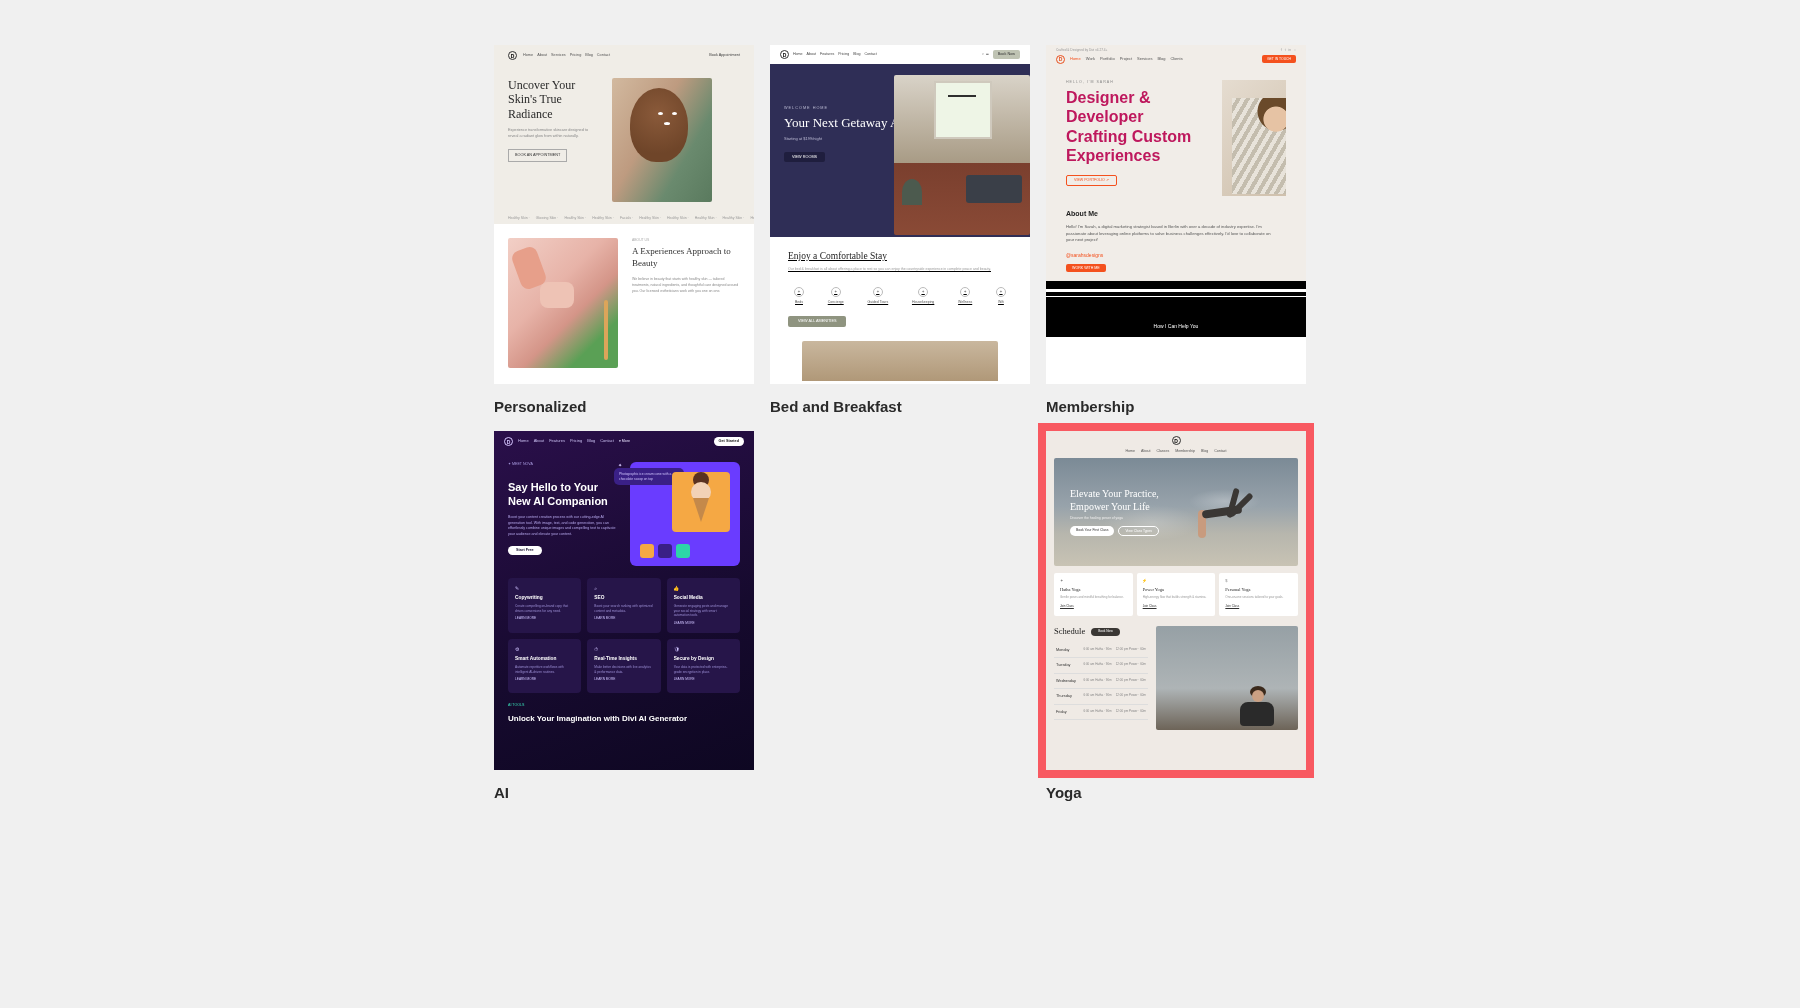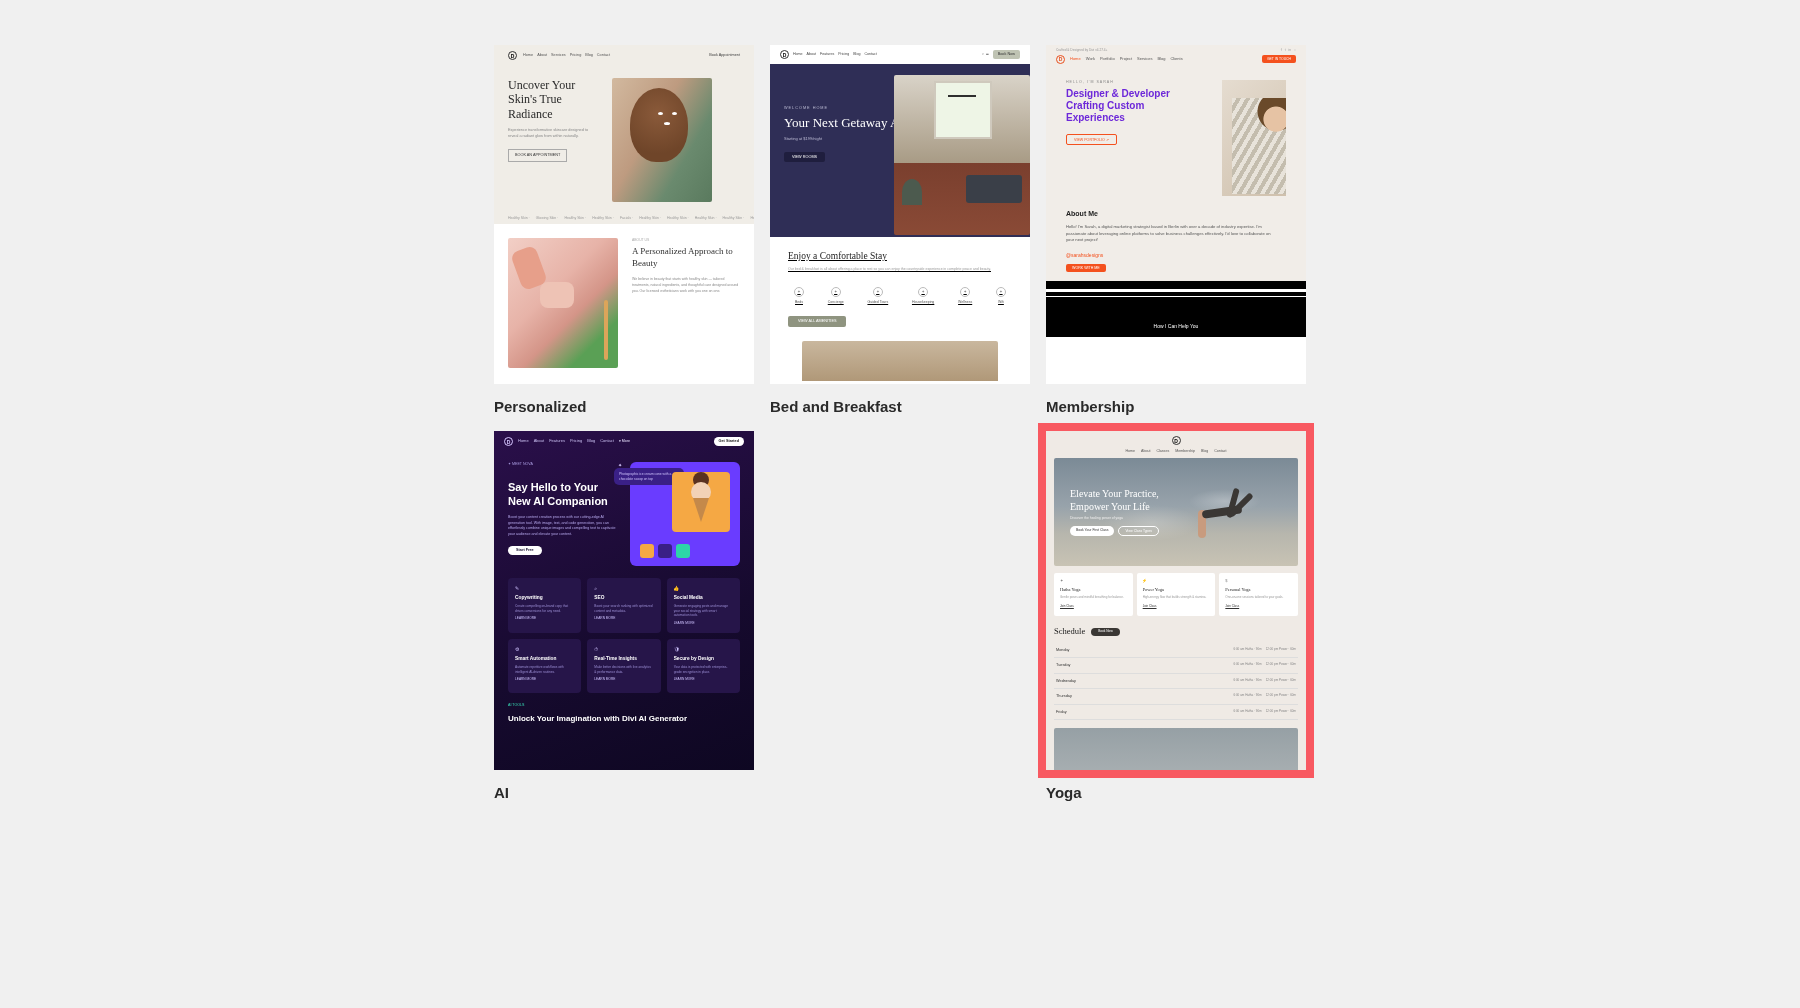--- a/index.html
+++ b/index.html
@@ -91,21 +91,21 @@
 
   
   .fl { background:#f1ede8; height:292px; position:relative;}
   .fl-bar { display:flex; gap:4px; padding:4px 10px 2px; font-size:3.2px; color:#999; justify-content:space-between;}
   .fl-soc { display:flex; gap:3px;}
   .fl-nav { display:flex; align-items:center; gap:5px; padding:0 10px 6px;}
   .fl-nav .mmenu span:first-child { color:#f4511e;}
   .fl-hero { padding:10px 20px 0; display:flex; gap:16px;}
   .fl-left { flex:1;}
   .fl-hi { font-size:3.6px; color:#888; letter-spacing:1px;}
-  .fl-h1 { font-size:10px; font-weight:600; color:#6d28d9; line-height:1.2; margin-top:4px; width:140px;}
+  .fl-h1 { font-size:16px; font-weight:600; color:#be185d; line-height:1.2; margin-top:4px; width:140px;}
   .fl-ocra { display:inline-block; margin-top:10px; font-size:3.6px; padding:2.5px 7px; border:0.5px solid #f4511e; color:#f4511e; border-radius:2px;}
   .fl-img { width:92px; height:116px; background:linear-gradient(135deg,#e5dcd0 0%, #cfc0ac 100%); position:relative; overflow:hidden;}
   .fl-person { position:absolute; left:10px; top:18px; width:80px; height:96px;
     background:
       radial-gradient(circle at 55% 22%, #e6c3a4 0%, #e6c3a4 14%, transparent 15%),
       radial-gradient(circle at 56% 14%, #6a4a2a 0%, #6a4a2a 20%, transparent 21%),
       repeating-linear-gradient(120deg,#e8e3da 0 4px,#c4bdae 4px 8px);
   }
   .fl-about { padding:14px 20px 4px;}
   .fl-ah { font-size:7px; font-weight:600; color:#222;}
@@ -167,21 +167,21 @@
   .yo-sub { font-size:3.4px; color:#eee; margin-top:3px; position:relative; z-index:1;}
   .yo-btns { display:flex; gap:4px; margin-top:6px; position:relative; z-index:1;}
   .yo-b1 { font-size:3.4px; padding:2px 6px; background:#fff; color:#333; border-radius:10px;}
   .yo-b2 { font-size:3.4px; padding:2px 6px; border:0.5px solid #fff; color:#fff; border-radius:10px;}
   .yo-cards { display:flex; gap:4px; padding:7px 8px 0;}
   .yo-c { flex:1; background:#fff; border-radius:2px; padding:6px 6px 8px;}
   .yo-ci { font-size:4px; color:#888;}
   .yo-ct { font-family:Georgia, serif; font-size:4.4px; color:#222; margin-top:3px;}
   .yo-cp { font-size:3px; color:#999; margin-top:3px; line-height:1.5;}
   .yo-cl { font-size:3px; text-decoration:underline; color:#333; margin-top:5px; display:inline-block;}
-  .yo-sched { display:flex; gap:8px; padding:10px 8px 0;flex-direction:column;}
+  .yo-sched { display:flex; gap:8px; padding:10px 8px 0;}
   .yo-sl { flex:0 0 94px;}
   .yo-sh { font-family:Georgia, serif; font-size:8.5px; color:#222;}
   .yo-pill { font-size:3.2px; padding:2px 7px; background:#3a3734; color:#fff; border-radius:8px; margin-left:6px;}
   .yo-row { display:flex; justify-content:space-between; font-size:3.8px; color:#333; border-bottom:0.5px solid #ddd; padding:5px 2px;}
   .yo-row .t { display:flex; gap:4px; font-size:3px; color:#888;}
   .yo-sr { flex:1; position:relative;}
   .yo-rock { width:100%; height:104px; background:linear-gradient(180deg,#96a0a5 0%,#aeb4b6 60%,#6d6458 100%); border-radius:2px; position:relative; overflow:hidden;}
   .yo-sit { position:absolute; right:18px; bottom:4px; width:46px; height:56px;}
   .yo-sitbody{ position:absolute; bottom:0; left:6px; width:34px; height:24px; background:#2a2a2a; border-radius:8px 8px 4px 4px;}
   .yo-sithead{ position:absolute; bottom:24px; left:18px; width:12px; height:12px; background:#caa083; border-radius:50%;}
@@ -234,21 +234,21 @@
           <span>Healthy Skin ·</span>
         </div>
       <div class="es-second">
         <div class="es-left2">
           <div class="es-tool" style="left:8px;top:10px;width:26px;height:40px;transform:rotate(-20deg);background:#e79f8a;"></div>
           <div class="es-tool" style="left:32px;top:44px;width:34px;height:26px;background:#eec3b5;"></div>
           <div style="position:absolute;right:10px;bottom:8px;width:4px;height:60px;background:#dca55a;border-radius:2px;"></div>
         </div>
         <div class="es-right2">
           <div style="font-size:3.4px;color:#aaa;margin-bottom:4px;">ABOUT US</div>
-          <div class="es-h2">A Personalized Approach to Beauty</div>
+          <div class="es-h2">A Experiences Approach to Beauty</div>
           <div class="es-p">We believe in beauty that starts with healthy skin — tailored treatments, natural ingredients, and thoughtful care designed around you. Our licensed estheticians work with you one on one.</div>
         </div>
       </div>
     </div>
     <div class="title">Personalized</div>
   </div>
 
   <div class="item">
     <div class="thumb">
       <div class="bb-hero">

